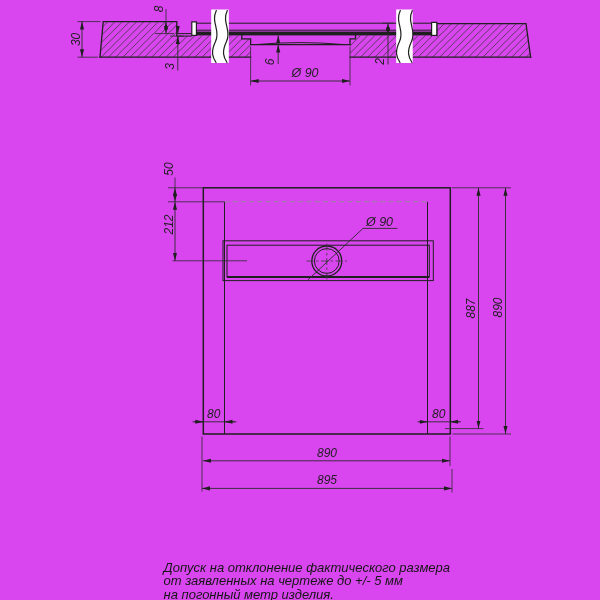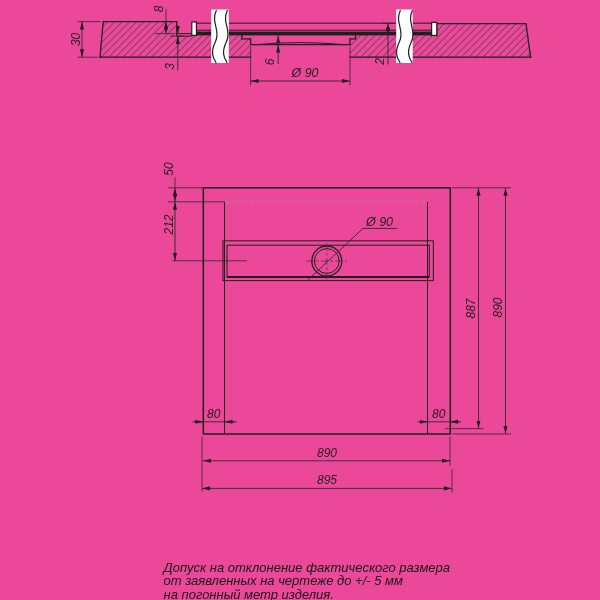--- a/index.html
+++ b/index.html
@@ -1,16 +1,16 @@
 <!DOCTYPE html>
 <html><head>
 <meta charset="utf-8">
 <style>
   html,body { margin:0; padding:0; background:#ffffff; }
-  .stage { position:relative; width:600px; height:600px; background:#ec4899; overflow:hidden; }
+  .stage { position:relative; width:600px; height:600px; background:#d946ef; overflow:hidden; }
   svg { display:block; }
   .ol   { stroke:#1f1f1f; stroke-width:1.3; fill:none; stroke-linecap:square; }
   .ol2  { stroke:#1f1f1f; stroke-width:1.5; fill:none; }
   .thin { stroke:#1f1f1f; stroke-width:1; fill:none; }
   .diml { stroke:#2b2b2b; stroke-width:0.9; fill:none; }
   .ext  { stroke:#2b2b2b; stroke-width:0.8; fill:none; }
   .dash { stroke:#8f8f8f; stroke-width:0.9; fill:none; stroke-dasharray:5 3.2; }
   .cntr { stroke:#3a3a3a; stroke-width:0.8; fill:none; stroke-dasharray:7 2.5 2.5 2.5; }
   .wave { stroke:#1f1f1f; stroke-width:1.2; fill:none; stroke-linecap:round; }
   .lip  { fill:#ffffff; stroke:#1f1f1f; stroke-width:1.2; }

